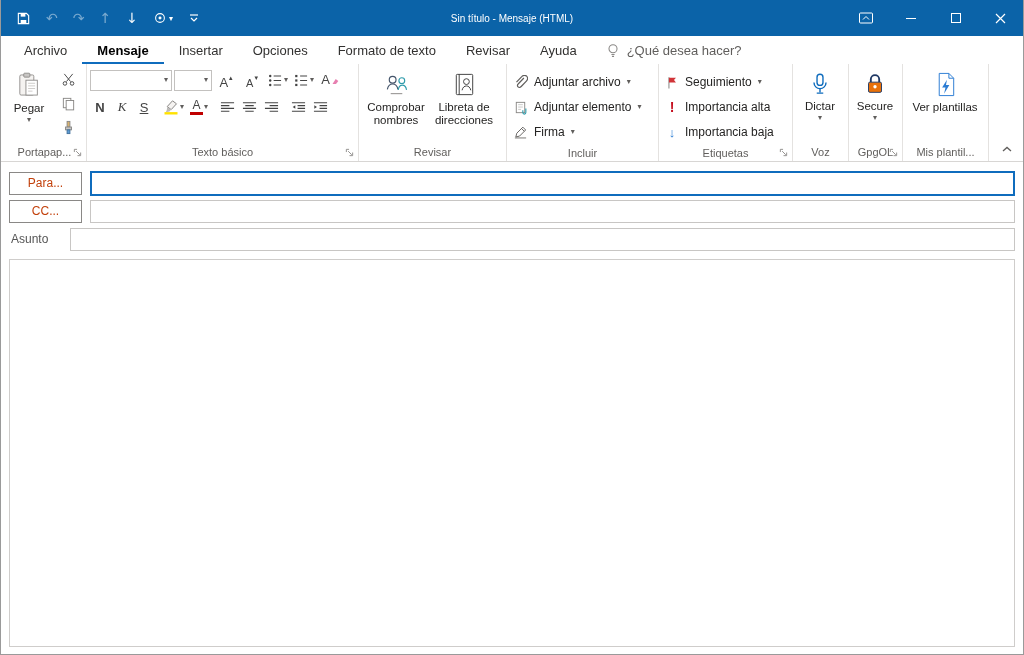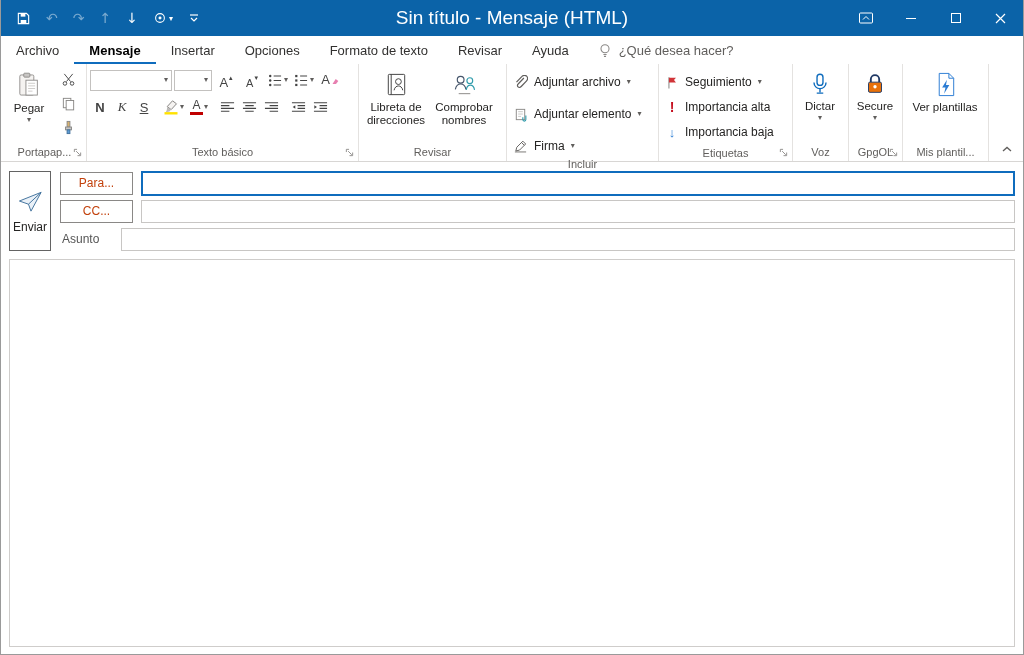--- a/index.html
+++ b/index.html
@@ -13,28 +13,28 @@
   }
   svg { display:block; }
 
   
   .titlebar { height:36px; background:var(--c-titlebar,#0b63a8); display:flex; align-items:center; position:relative; flex:none; color:#fff; }
   .qat { display:flex; align-items:center; gap:15px; padding-left:15px; z-index:2; }
   .qat-btn { display:flex; align-items:center; justify-content:center; height:24px; }
   .qat-glyph { font-size:14px; line-height:1; color:rgba(255,255,255,.95); font-family:"DejaVu Sans",sans-serif; }
   .dim { color:rgba(255,255,255,.45); }
   .mini-caret-w { font-size:8px; color:#fff; margin-left:2px; }
-  .win-title { position:absolute; left:0; right:0; text-align:center; font-size:19px; color:#fff; pointer-events:none; }
+  .win-title { position:absolute; left:0; right:0; text-align:center; font-size:10px; color:#fff; pointer-events:none; }
   .win-controls { margin-left:auto; display:flex; z-index:2; height:36px; }
   .win-ctl { width:45px; height:36px; display:flex; align-items:center; justify-content:center; }
   .min-glyph { width:10px; height:1px; background:#fff; }
   .max-glyph { width:10px; height:10px; border:1px solid #fff; }
 
   
-  .tabrow { height:28px; flex:none; display:flex; align-items:stretch; background:#fff; font-size:13px; color:#323130; }
+  .tabrow { height:28px; flex:none; display:flex; align-items:stretch; background:#fff; padding-left:8px; font-size:13px; color:#323130; }
   .tab { padding:0 15px; display:flex; align-items:center; white-space:nowrap; }
   .tab.active { font-weight:700; color:#000000; box-shadow:inset 0 -2px 0 var(--c-accent,#0f6cbd); }
   .tellme { display:flex; align-items:center; gap:7px; color:#605e5c; margin-left:14px; font-size:13px; }
 
   
   .ribbon { height:98px; flex:none; display:flex; background:#fff; border-bottom:1px solid #d8d6d4; padding-left:2px; }
   .grp { display:flex; flex-direction:column; border-right:1px solid #e4e2e0; padding:2px 3px 0; position:relative; flex:none; }
   .gcontent { flex:1; display:flex; align-items:flex-start; }
   .glabel { height:18px; display:flex; align-items:center; justify-content:center; font-size:11px; color:#605e5c; position:relative; white-space:nowrap; padding:0 10px; }
   .launcher { position:absolute; right:1px; bottom:4px; }
@@ -320,49 +320,49 @@
             </svg>
         </span>
       </div>
     </div>
 
     <div class="grp g-names">
       <div class="gcontent">
         <div class="bigbtn" style="width:68px;">
           <span class="bicon">
             <svg width="27" height="27" viewBox="0 0 28 28">
-                <rect x="5.5" y="3.5" width="17" height="21" rx="1" fill="#fff" stroke="#404040"></rect>
-                <path d="M8.5 3.5v21" stroke="#404040"></path>
-                <circle cx="16" cy="11" r="3" fill="none" stroke="#404040"></circle>
-                <path d="M11.5 20c.5-3 2.5-4.5 4.5-4.5s4 1.5 4.5 4.5" fill="none" stroke="#404040"></path>
-              </svg>
-          </span>
-          <span>Libreta de direcciones</span>
-        </div>
-        <div class="bigbtn" style="width:68px;">
-          <span class="bicon">
-            <svg width="27" height="27" viewBox="0 0 28 28">
                 <circle cx="10" cy="9" r="3.5" fill="none" stroke="#44546a" stroke-width="1.2"></circle>
                 <path d="M4.5 19c.7-3.5 3-5.5 5.5-5.5s4.8 2 5.5 5.5" fill="none" stroke="#44546a" stroke-width="1.2"></path>
                 <circle cx="19.5" cy="10" r="3" fill="none" stroke="#2e9bab" stroke-width="1.2"></circle>
                 <path d="M15.8 19.5c.6-3 2.2-4.8 4.2-4.8s3.8 1.8 4.4 4.8" fill="none" stroke="#2e9bab" stroke-width="1.2"></path>
                 <path d="M8 23.5h12" stroke="#8a8886"></path>
               </svg>
           </span>
           <span>Comprobar nombres</span>
         </div>
+        <div class="bigbtn" style="width:68px;">
+          <span class="bicon">
+            <svg width="27" height="27" viewBox="0 0 28 28">
+                <rect x="5.5" y="3.5" width="17" height="21" rx="1" fill="#fff" stroke="#404040"></rect>
+                <path d="M8.5 3.5v21" stroke="#404040"></path>
+                <circle cx="16" cy="11" r="3" fill="none" stroke="#404040"></circle>
+                <path d="M11.5 20c.5-3 2.5-4.5 4.5-4.5s4 1.5 4.5 4.5" fill="none" stroke="#404040"></path>
+              </svg>
+          </span>
+          <span>Libreta de direcciones</span>
+        </div>
       </div>
       <div class="glabel">
         <span>Revisar</span>
       </div>
     </div>
 
     <div class="grp g-incl">
       <div class="gcontent">
-        <div style="display:flex;flex-direction:column;gap:8px;margin-top:4px;">
+        <div style="display:flex;flex-direction:column;gap:1px;margin-top:4px;">
           <span class="mbtn">
             <span>
               <svg width="15" height="15" viewBox="0 0 16 16">
                   <path d="M11.6 3.2L5.5 9.6a2.1 2.1 0 103 2.9l6-6.3a3.4 3.4 0 10-4.9-4.7L3.7 7.6" fill="none" stroke="#605e5c" stroke-width="1.3"></path>
                 </svg>
             </span>
             <span>Adjuntar archivo</span>
             <span class="caret">▾</span>
           </span>
           <span class="mbtn">
@@ -495,29 +495,20 @@
     <div class="ribbon-tail">
       <span class="collapse-btn">
         <svg width="12" height="8" viewBox="0 0 12 8">
             <path d="M2 6l4-3.6L10 6" fill="none" stroke="#605e5c" stroke-width="1.3"></path>
           </svg>
       </span>
     </div>
   </div>
 
   <div class="compose">
-    <button class="send-btn">
-      <span>
-        <svg width="27" height="27" viewBox="0 0 28 28">
-            <path d="M2.5 13.5L25 4.5 14.5 24l-2.6-7.2z" fill="#eaf1f8" stroke="#41719c" stroke-linejoin="round"></path>
-            <path d="M25 4.5L11.9 16.8" fill="none" stroke="#41719c"></path>
-          </svg>
-      </span>
-      <span>Enviar</span>
-    </button>
     <div class="fieldcol">
       <div class="frow">
         <button class="fbtn">Para...</button>
         <input class="field focused" type="text" autofocus="" value="" style="">
       </div>
       <div class="frow">
         <button class="fbtn">CC...</button>
         <input class="field" type="text" value="" style="">
       </div>
       <div class="frow">

